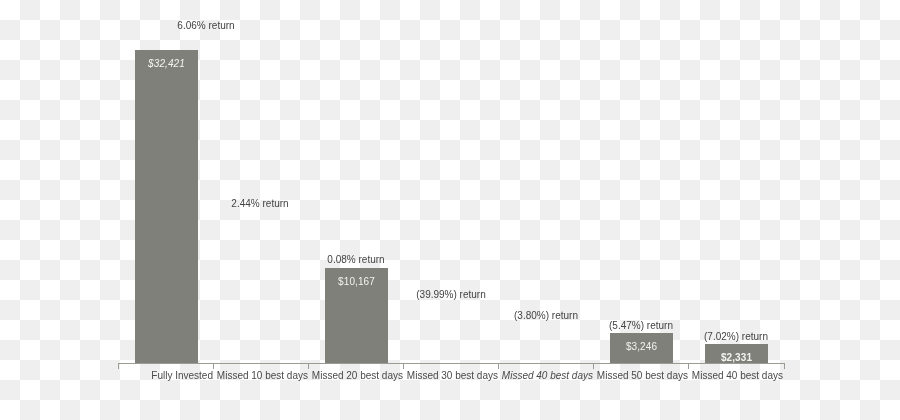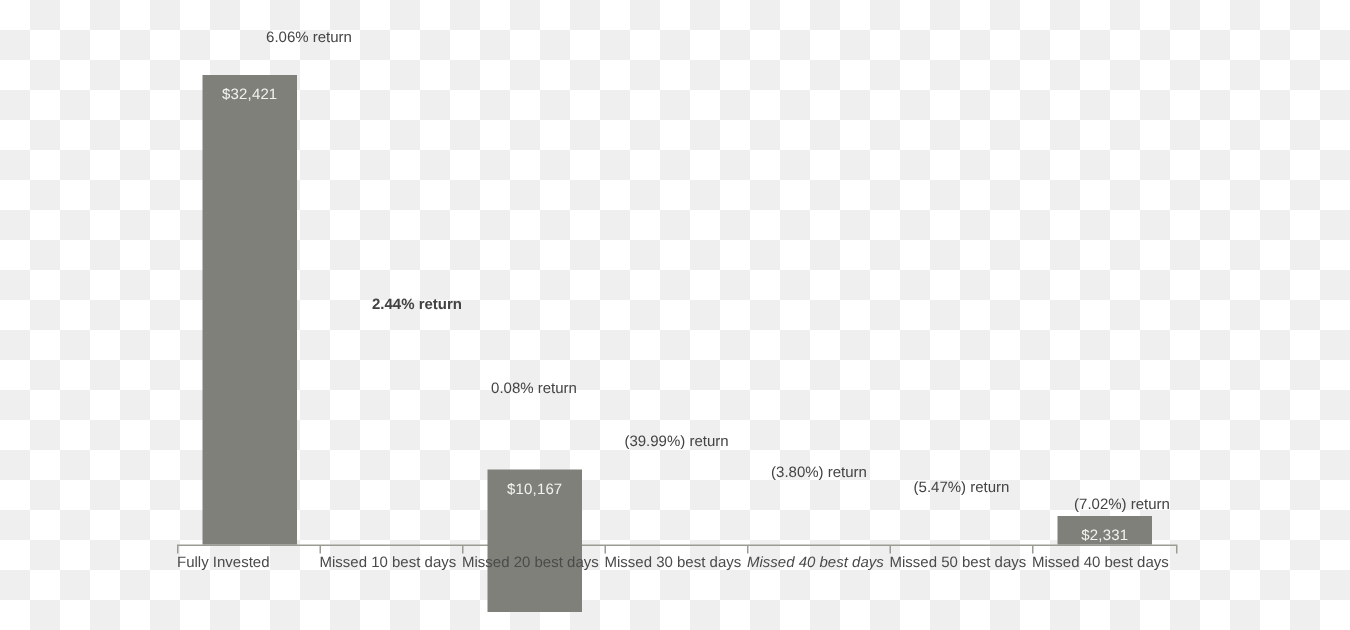--- a/index.html
+++ b/index.html
@@ -75,21 +75,21 @@
     left: 50%;
     transform: translateX(-50%);
     color: #434343;
     font-size: 10px;
     white-space: nowrap;
   }
 
   .cat-label {
     position: absolute;
     top: 370px;
-    text-align: left;
+    text-align: right;
     color: #4a4a4a;
     font-size: 10px;
     white-space: nowrap;
   }
 </style>
 </head>
 <body>
 
 <div id="canvas">
   <div id="chart-area">
@@ -99,43 +99,46 @@
     <div class="tick" style="left: 118px; background: rgb(155, 155, 147);"></div>
     <div class="tick" style="left: 213px; background: rgb(155, 155, 147);"></div>
     <div class="tick" style="left: 308px; background: rgb(155, 155, 147);"></div>
     <div class="tick" style="left: 403px; background: rgb(155, 155, 147);"></div>
     <div class="tick" style="left: 498px; background: rgb(155, 155, 147);"></div>
     <div class="tick" style="left: 593px; background: rgb(155, 155, 147);"></div>
     <div class="tick" style="left: 688px; background: rgb(155, 155, 147);"></div>
     <div class="tick" style="left: 784px; background: rgb(155, 155, 147);"></div>
 
     <div class="bar-return" style="left: 166px; top: 20px; color: rgb(67, 67, 67); margin-left: 40px;">6.06%  return</div>
-    <div class="bar" style="left: 135px; top: 50px; width: 63px; height: 313px; background: rgb(128, 128, 122);">
+    <div class="bar" style="left: 135px; top: 50px; width: 63px; height: 313px; background: rgb(128, 128, 122); font-style: italic;">
       <span class="bar-value" style="color: rgb(242, 242, 240);">$32,421</span>
     </div>
     <div class="cat-label" style="left: 118px; width: 95px; color: rgb(74, 74, 74);">Fully Invested</div>
 
-    <div class="bar-return" style="left: 278px; top: 198px; color: rgb(67, 67, 67); font-weight: bold;">2.44%  return</div>
+    <div class="bar-return" style="left: 260px; top: 198px; color: rgb(67, 67, 67);">2.44%  return</div>
     <div class="cat-label" style="left: 213px; width: 95px; color: rgb(74, 74, 74);">Missed 10 best days</div>
 
     <div class="bar-return" style="left: 356px; top: 254px; color: rgb(67, 67, 67); text-align: center;">0.08%  return</div>
-    <div class="bar" style="left: 325px; top: 268px; width: 63px; height: 95px; background: rgb(128, 128, 122); margin-top: 45px;">
+    <div class="bar" style="left: 325px; top: 268px; width: 63px; height: 95px; background: rgb(128, 128, 122);">
       <span class="bar-value" style="color: rgb(242, 242, 240);">$10,167</span>
     </div>
     <div class="cat-label" style="left: 308px; width: 95px; color: rgb(74, 74, 74);">Missed 20 best days</div>
 
     <div class="bar-return" style="left: 451px; top: 289px; color: rgb(67, 67, 67);">(39.99%) return</div>
     <div class="cat-label" style="left: 403px; width: 95px; color: rgb(74, 74, 74);">Missed 30 best days</div>
 
     <div class="bar-return" style="left: 546px; top: 310px; color: rgb(67, 67, 67);">(3.80%) return</div>
     <div class="cat-label" style="left: 498px; width: 95px; color: rgb(74, 74, 74); font-style: italic;">Missed 40 best days</div>
 
     <div class="bar-return" style="left: 641px; top: 320px; color: rgb(67, 67, 67);">(5.47%) return</div>
+    <div class="bar" style="left: 610px; top: 333px; width: 63px; height: 30px; background: rgb(128, 128, 122);">
+      <span class="bar-value" style="color: rgb(242, 242, 240);">$3,246</span>
+    </div>
     <div class="cat-label" style="left: 593px; width: 95px; color: rgb(74, 74, 74);">Missed 50 best days</div>
 
-    <div class="bar-return" style="left: 736px; top: 331px; color: rgb(67, 67, 67); margin-left: 12px;">(7.02%) return</div>
-    <div class="bar" style="left: 705px; top: 344px; width: 63px; height: 19px; background: rgb(128, 128, 122);">
+    <div class="bar-return" style="left: 736px; top: 331px; color: rgb(67, 67, 67);">(7.02%) return</div>
+    <div class="bar" style="left: 705px; top: 344px; width: 63px; height: 19px; background: rgb(128, 128, 122); font-weight: bold;">
       <span class="bar-value" style="color: rgb(242, 242, 240);">$2,331</span>
     </div>
     <div class="cat-label" style="left: 688px; width: 95px; color: rgb(74, 74, 74);">Missed 40 best days</div>
 
   </div>
 </div>
 
 </body></html>

